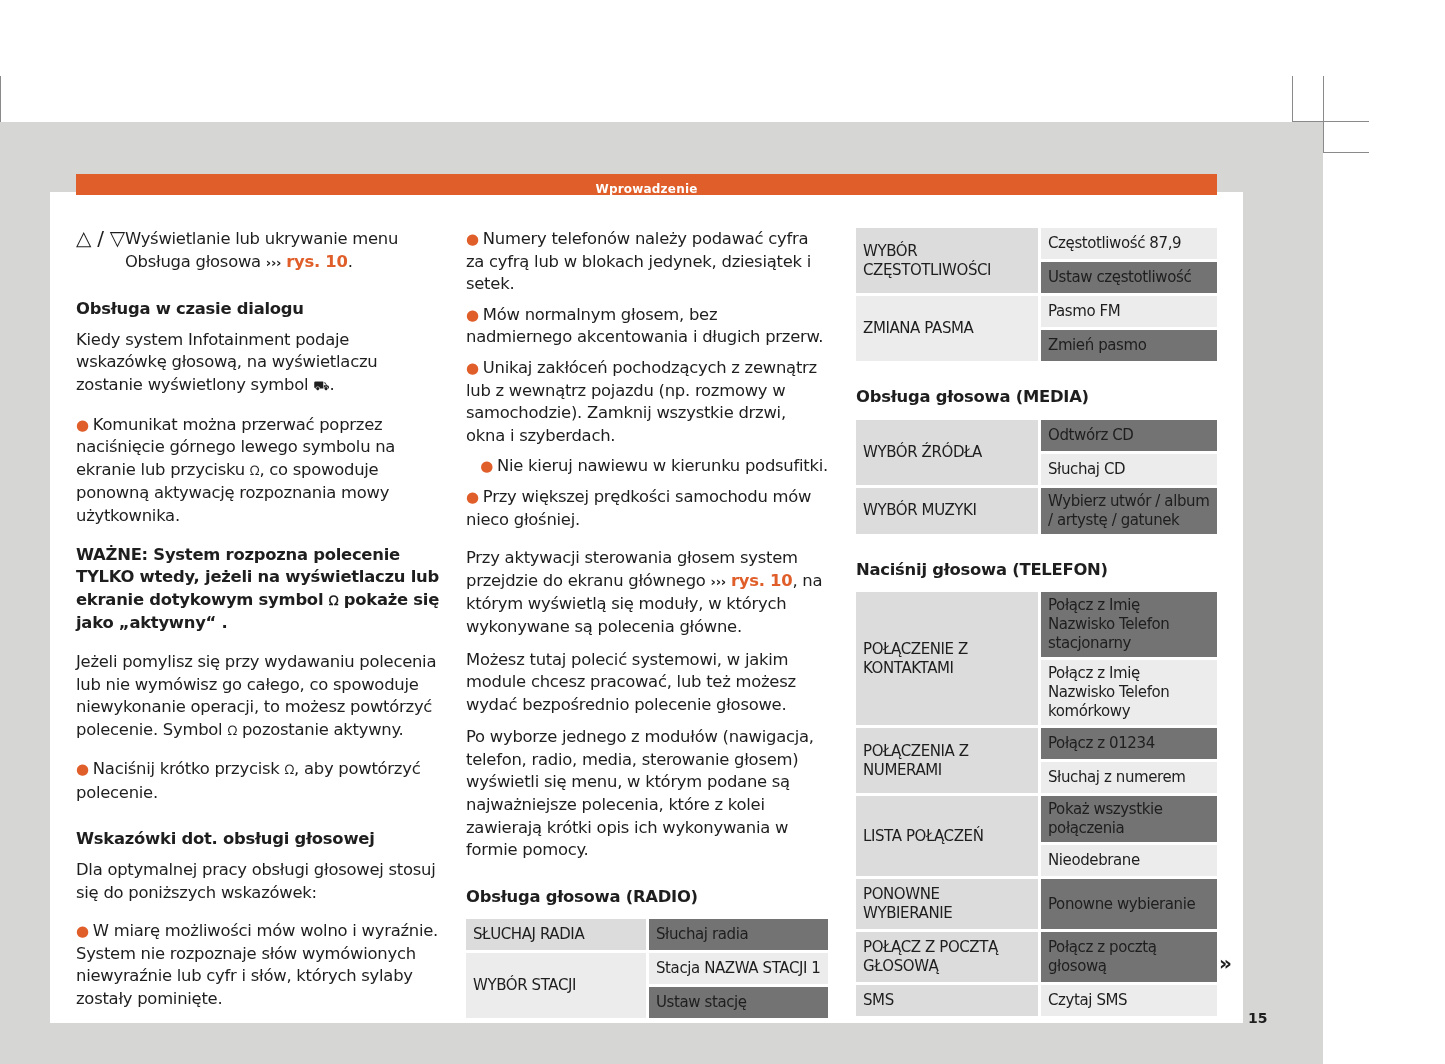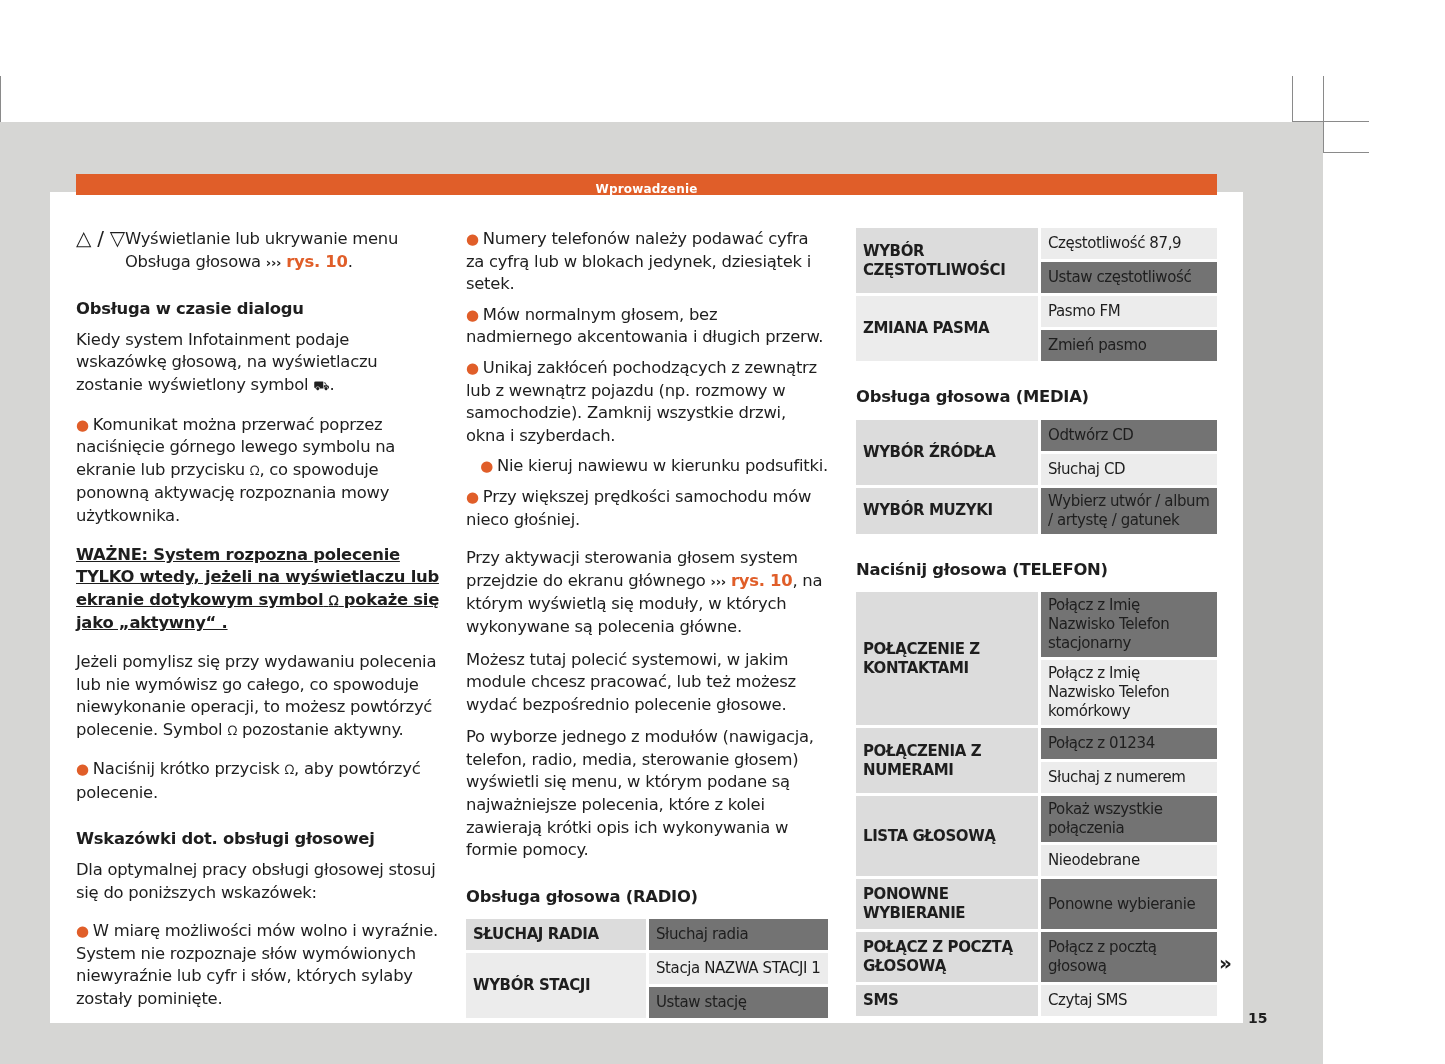--- a/index.html
+++ b/index.html
@@ -25,21 +25,21 @@
   .h { font-weight:bold; margin:0 0 8px 0; }
   .bold-p { font-weight:bold; }
   .dot { color:#e05e29; font-size:15px; margin-right:4px; }
   .ref { color:#e05e29; font-weight:bold; }
   .arr { font-weight:bold; font-size:13px; }
   .sym { font-size:13px; }
   .intro { display:flex; }
   .intro-icons { font-size:20px; width:62px; white-space:nowrap; margin-top:-1px; }
   .tbl { border-collapse:separate; border-spacing:3px; margin:0 -3px 14px -3px; width:calc(100% + 6px); }
   .tbl td { font-size:15px; line-height:19px; padding:6px 7px; letter-spacing:-0.4px; vertical-align:middle; }
-  .tbl td.k { font-weight:bold; background:#dcdcdc; width:168px; }
+  .tbl td.k { font-weight:normal; background:#dcdcdc; width:168px; }
   .tbl td.v-dark { background:#737373; }
   .tbl td.v-light { background:#ececec; }
   .tbl.radio td.k { width:166px; }
   .next-arrow { position:absolute; left:1219px; top:951px; font-size:20px; font-weight:bold; }
   .page-num { position:absolute; left:1248px; top:1010px; font-size:14px; font-weight:bold; }
 </style>
 </head>
 <body>
 
 <div class="grey-frame"></div>
@@ -65,21 +65,21 @@
 
   <p class="h">Obsługa w czasie dialogu</p>
   <p style="margin-bottom:16px;">
     <span>Kiedy system Infotainment podaje wskazówkę głosową, na wyświetlaczu zostanie wyświetlony symbol</span>
     <span class="sym">⛟</span><span>.</span>
   </p>
   <p>
     <span class="dot">●</span><span>Komunikat można przerwać poprzez naciśnięcie górnego lewego symbolu na ekranie lub przycisku</span>
     <span class="sym">ᘯ</span><span>, co spowoduje ponowną aktywację rozpoznania mowy użytkownika.</span>
   </p>
-  <p class="bold-p" style="text-decoration:underline;">
+  <p class="bold-p" style="">
     <span>WAŻNE: System rozpozna polecenie TYLKO wtedy, jeżeli na wyświetlaczu lub ekranie dotykowym symbol</span>
     <span class="sym">ᘯ</span>
     <span>pokaże się jako „aktywny“ .</span>
   </p>
   <p>
     <span>Jeżeli pomylisz się przy wydawaniu polecenia lub nie wymówisz go całego, co spowoduje niewykonanie operacji, to możesz powtórzyć polecenie. Symbol</span>
     <span class="sym">ᘯ</span>
     <span>pozostanie aktywny.</span>
   </p>
   <p style="margin-bottom:24px;">
@@ -175,21 +175,21 @@
       <td class="v-light" style="padding:4px 7px;">Połącz z Imię Nazwisko Telefon komórkowy</td>
     </tr>
     <tr>
       <td class="k" rowspan="2">POŁĄCZENIA Z NUMERAMI</td>
       <td class="v-dark">Połącz z 01234</td>
     </tr>
     <tr>
       <td class="v-light">Słuchaj z numerem</td>
     </tr>
     <tr>
-      <td class="k" rowspan="2">LISTA GŁOSOWĄ</td>
+      <td class="k" rowspan="2">LISTA POŁĄCZEŃ</td>
       <td class="v-dark" style="padding:4px 7px;">Pokaż wszystkie połączenia</td>
     </tr>
     <tr>
       <td class="v-light">Nieodebrane</td>
     </tr>
     <tr>
       <td class="k">PONOWNE WYBIERANIE</td>
       <td class="v-dark">Ponowne wybieranie</td>
     </tr>
     <tr>

